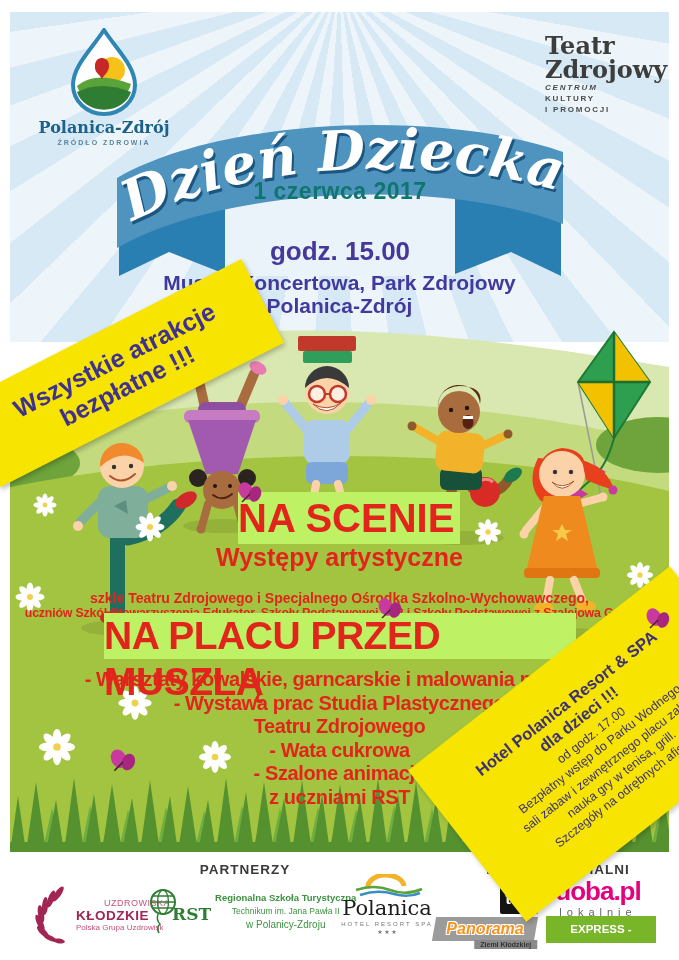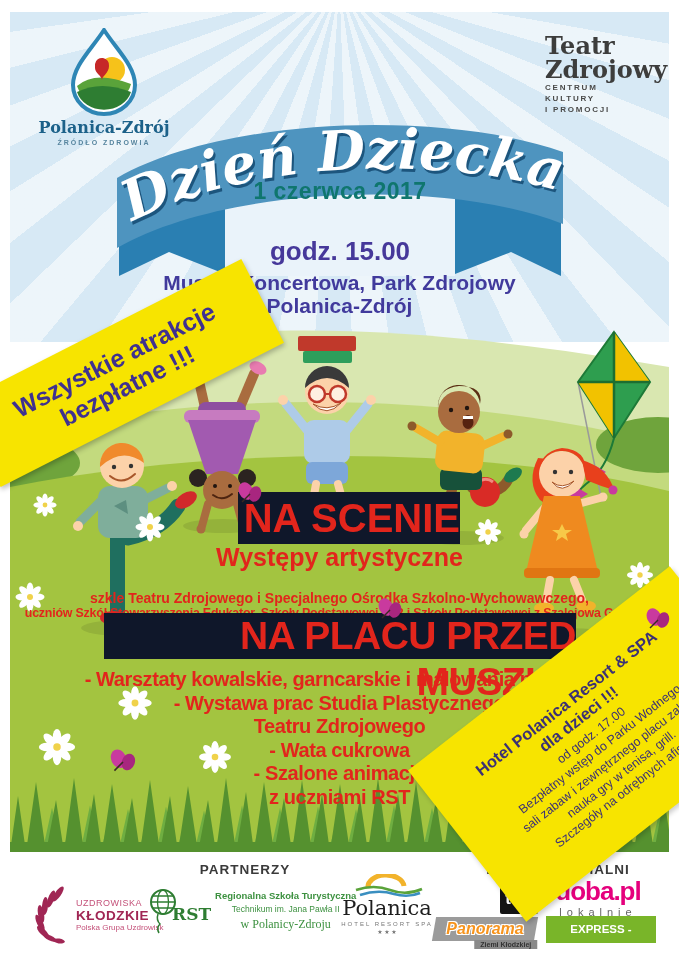--- a/index.html
+++ b/index.html
@@ -10,63 +10,63 @@
   .sky{position:absolute;left:10px;top:12px;width:659px;height:330px;
        background:repeating-conic-gradient(from 100deg at 50% -8%, rgba(255,255,255,.55) 0 6deg, rgba(255,255,255,0) 6deg 12deg),#d7e9f5;}
   svg{display:block;}
   
   .citylogo{position:absolute;left:36px;top:28px;width:136px;text-align:center;}
   .cityname{font-family:"DejaVu Serif","Liberation Serif",serif;font-weight:bold;color:#1c6189;font-size:16px;margin-top:2px;}
   .citytag{font-size:7px;letter-spacing:2px;color:#57859f;font-weight:bold;margin-top:2px;}
   .theater{position:absolute;left:545px;top:34px;width:125px;}
   .t-big{font-family:"DejaVu Serif","Liberation Serif",serif;font-weight:bold;color:#3d3d3c;font-size:24px;line-height:0.98;}
   .t-small{font-size:8px;letter-spacing:1.8px;color:#4a4a49;font-weight:bold;margin-top:2px;}
-  .t-small.first{}
+  .t-small.first{font-style:italic;}
   
   .ribbon{position:absolute;left:105px;top:86px;width:470px;height:200px;}
   .date{position:absolute;left:105px;top:178px;width:470px;text-align:center;color:#0f766e;font-weight:bold;font-size:23px;letter-spacing:.5px;}
   .time{position:absolute;left:105px;top:236px;width:470px;text-align:center;color:#46389a;font-weight:bold;font-size:26px;}
   .venue{position:absolute;left:10px;top:271px;width:659px;text-align:center;color:#413a9c;font-weight:bold;font-size:21px;line-height:1.1;}
   
   .freebanner{position:absolute;left:-38px;top:326px;width:318px;height:94px;background:#f7e400;
               transform:rotate(-27deg);display:flex;flex-direction:column;justify-content:center;
               text-align:center;color:#3f3190;font-weight:bold;font-size:25px;line-height:1.16;
               box-shadow:0 3px 5px rgba(0,0,0,.25);z-index:5;}
   .hotelcard{position:absolute;left:432px;top:648px;width:332px;height:192px;background:#f7e400;
              transform:rotate(-38deg);display:flex;flex-direction:column;justify-content:center;
              text-align:center;color:#3b3174;font-size:12.5px;line-height:1.3;z-index:6;
              box-shadow:0 3px 5px rgba(0,0,0,.2);}
   .hotelcard div:nth-child(1),.hotelcard div:nth-child(2){font-weight:bold;font-size:16.5px;line-height:1.25;}
   .hotelcard div:nth-child(2){margin-bottom:2px;}
   
-  .ybox{background:#0f172a;color:#e2251c;font-weight:bold;text-align:right;z-index:4;}
+  .ybox{background:#bef264;color:#e2251c;font-weight:bold;text-align:left;z-index:4;}
   .stage-head{position:absolute;left:238px;top:492px;width:222px;height:52px;font-size:40px;line-height:52px;}
   .stage-sub{position:absolute;left:10px;top:543px;width:659px;text-align:center;color:#e2251c;font-weight:bold;font-size:25px;z-index:4;}
   .stage-l{position:absolute;left:10px;width:659px;text-align:center;color:#e2251c;font-weight:bold;z-index:4;white-space:nowrap;}
   .l1{top:574px;font-size:15px;}
   .l2{top:590px;font-size:14px;}
   .l3{top:606px;font-size:12.4px;letter-spacing:-.2px;}
   .plaza-head{position:absolute;left:104px;top:613px;width:472px;height:46px;font-size:39px;line-height:46px;letter-spacing:-.5px;}
   .plaza-lines{position:absolute;left:10px;top:668px;width:659px;text-align:center;color:#e2251c;
                font-weight:bold;font-size:20px;line-height:23.5px;z-index:4;letter-spacing:-.4px;}
   
   .bfly{position:absolute;z-index:7;}
   
   .sec-head{position:absolute;text-align:center;font-weight:bold;color:#3a3a3a;font-size:13.5px;letter-spacing:1px;}
   .uz{position:absolute;left:28px;top:886px;display:flex;align-items:center;}
   .uz-txt{margin-left:6px;}
-  .uz1{font-size:9px;color:#c4527a;letter-spacing:.5px;}
+  .uz1{font-size:9px;color:#c4527a;letter-spacing:.5px;margin-left:28px;}
   .uz2{font-size:13.5px;color:#a02654;font-weight:bold;letter-spacing:.5px;}
   .uz3{font-size:8px;color:#c4527a;}
   .rst{position:absolute;left:146px;top:888px;display:flex;align-items:center;}
   .rst-abbr{font-family:"DejaVu Serif","Liberation Serif",serif;font-weight:bold;color:#2e7d32;font-size:17px;margin-left:-8px;margin-top:6px;}
   .rst-txt{margin-left:4px;text-align:center;color:#3d9140;}
   .rst1{font-size:9.5px;font-weight:bold;margin-bottom:3px;}
   .rst2{font-size:8.5px;margin-bottom:3px;}
-  .rst3{font-size:12px;font-family:Liberation Serif, serif;}
+  .rst3{font-size:10px;}
   .pol{position:absolute;left:328px;top:874px;width:118px;text-align:center;}
   .pol-name{font-family:"DejaVu Serif","Liberation Serif",serif;font-size:21px;color:#1d1d1d;margin-top:-2px;}
   .pol-sub{font-size:6px;letter-spacing:2px;color:#777;margin-top:1px;}
   .pol-stars{font-size:6px;color:#777;margin-top:1px;}
   .tvk{position:absolute;left:500px;top:884px;width:38px;height:30px;background:#141414;color:#fff;
        font-weight:bold;font-size:17px;text-align:center;line-height:30px;border-radius:2px;}
   .doba{position:absolute;left:543px;top:878px;width:110px;text-align:center;}
   .doba-name{color:#e5007d;font-size:26px;font-weight:bold;letter-spacing:-1px;line-height:1;}
   .doba-sub{font-size:11px;letter-spacing:5px;color:#666;margin-top:2px;}
   .pan{position:absolute;left:434px;top:917px;width:102px;height:24px;background:#9b9b9b;transform:skewX(-10deg);

